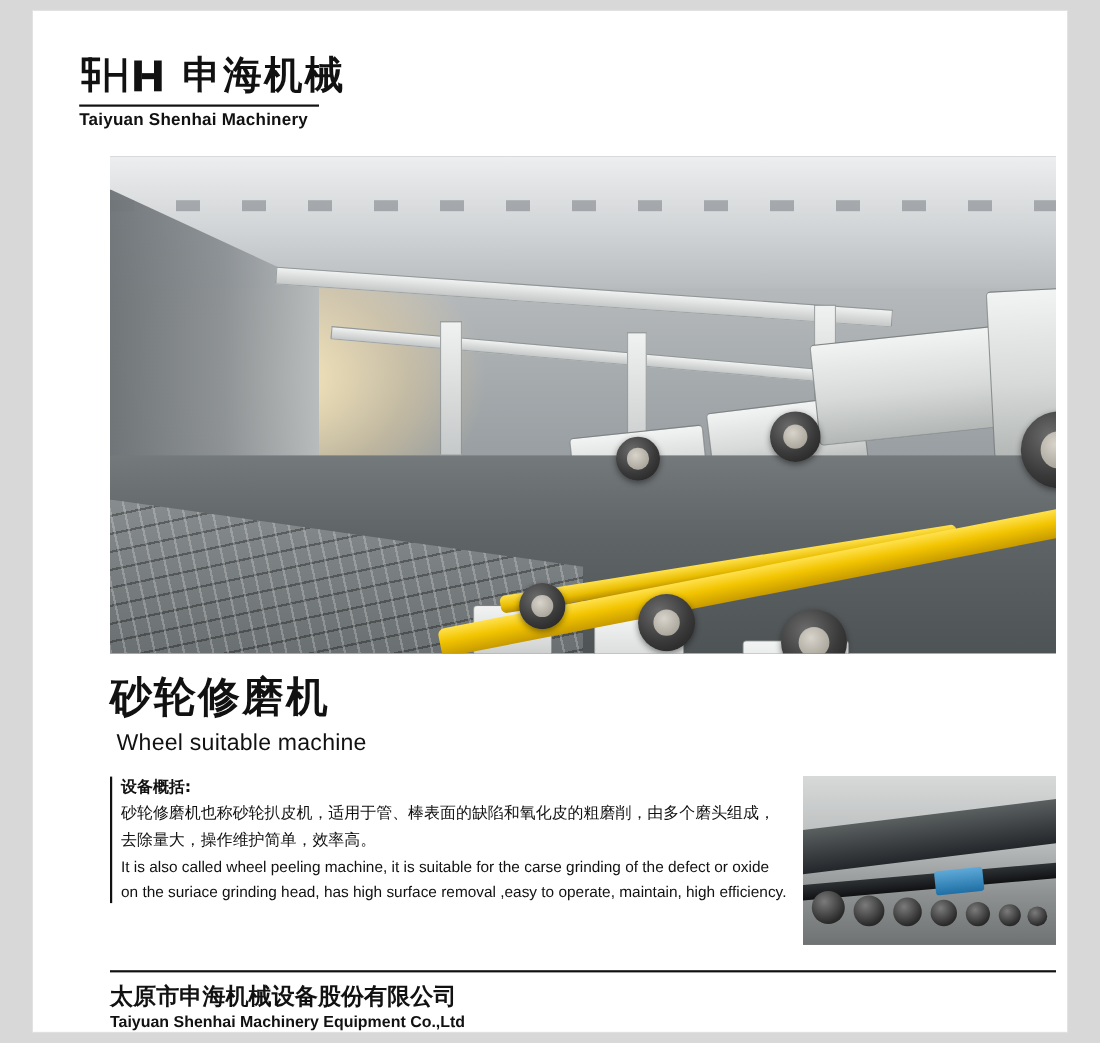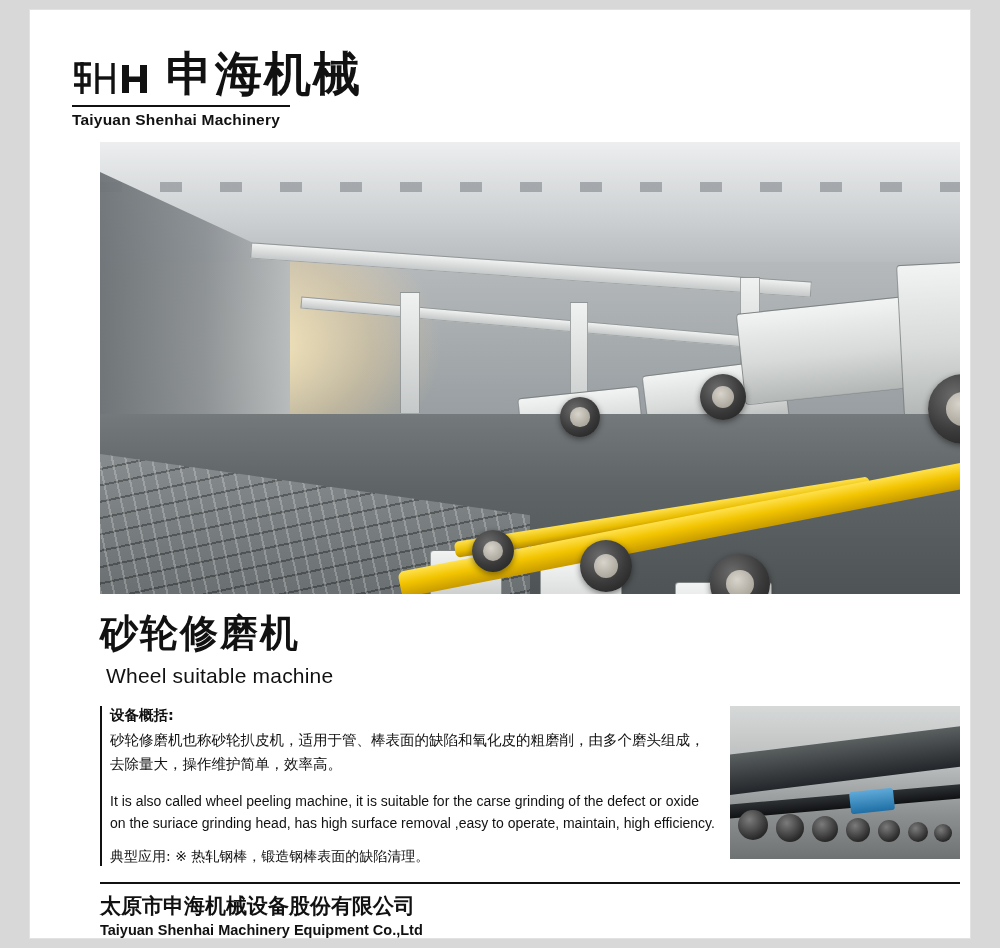--- a/index.html
+++ b/index.html
@@ -38,21 +38,21 @@
   }
   .logo-mark {
     position: relative;
     width: 84px;
     height: 38px;
     flex: 0 0 auto;
   }
   .logo-mark svg { display: block; }
   .logo-cn {
     font-family: "DejaVu Sans", sans-serif;
-    font-size: 47px;
+    font-size: 35px;
     font-weight: bold;
     letter-spacing: 2px;
     color: #111;
     line-height: 1;
     margin-bottom: 1px;
   }
   .logo-en {
     margin-top: 7px;
     font-size: 15.5px;
     font-weight: bold;
@@ -192,21 +192,20 @@
     color: #111;
     margin-bottom: 5px;
   }
   .b-cn {
     font-family: Liberation Mono, monospace;
     font-size: 14.5px;
     line-height: 1.65;
     color: #111;
   }
   .b-en {
-    margin-top: 13px;
     font-size: 14px;
     line-height: 1.55;
     color: #111;
   }
   .b-app {
     margin-top: 14px;
     font-family: "DejaVu Sans", sans-serif;
     font-size: 14px;
     color: #111;
   }
@@ -360,21 +359,20 @@
 
   <div class="title-cn">砂轮修磨机</div>
   <div class="title-en">Wheel suitable machine</div>
 
   <div class="body-block">
     <div class="b-label">设备概括:</div>
     <div class="b-cn">砂轮修磨机也称砂轮扒皮机，适用于管、棒表面的缺陷和氧化皮的粗磨削，由多个磨头组成，</div>
     <div class="b-cn">去除量大，操作维护简单，效率高。</div>
     <div class="b-en">It is also called wheel peeling machine, it is suitable for the carse grinding of the defect or oxide</div>
     <div class="b-en" style="margin-top:0">on the suriace grinding head, has high surface removal ,easy to operate, maintain, high efficiency.</div>
-    <div class="b-app">典型应用: ※ 热轧钢棒，锻造钢棒表面的缺陷清理。</div>
   </div>
 
   <div class="thumb">
     <div class="t-bg"></div>
     <div class="t-band"></div>
     <div class="t-band2"></div>
     <div class="t-blue"></div>
     <div class="t-roll" style="left:8px; top:104px; width:30px; height:30px;"></div>
     <div class="t-roll" style="left:46px; top:108px; width:28px; height:28px;"></div>
     <div class="t-roll" style="left:82px; top:110px; width:26px; height:26px;"></div>

